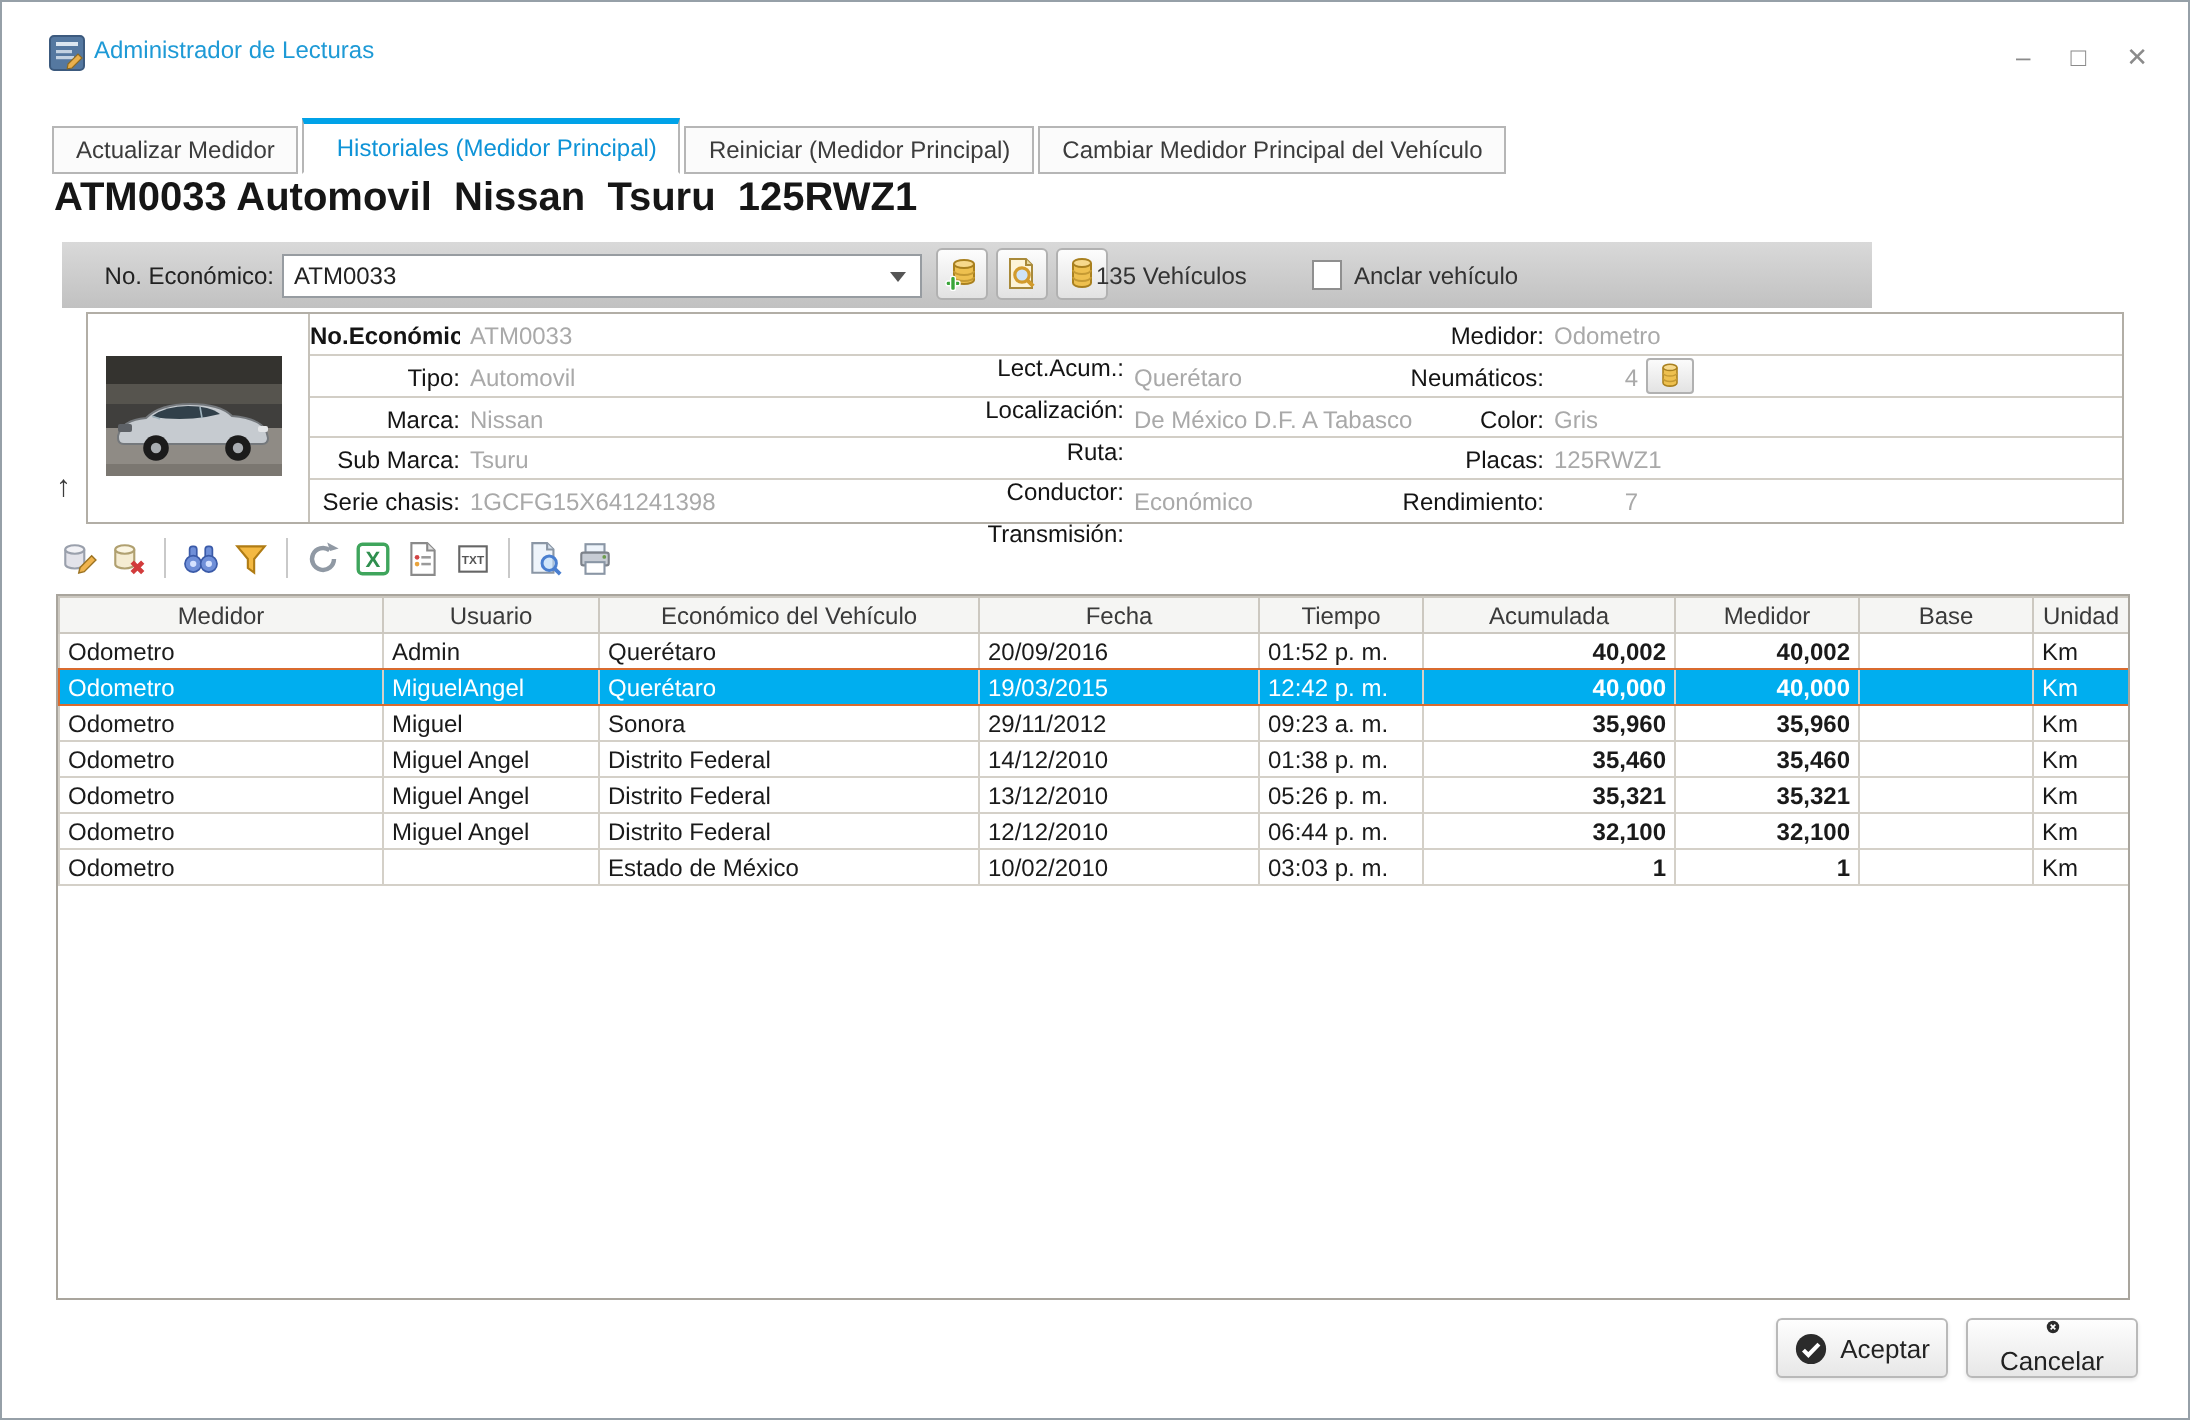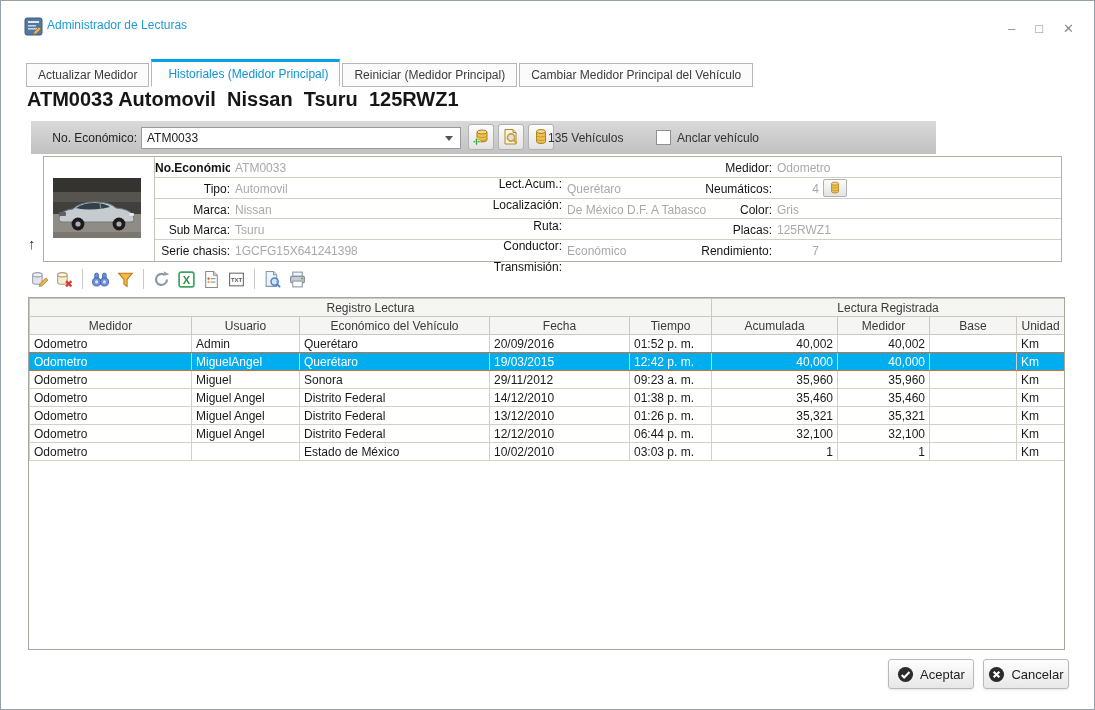--- a/index.html
+++ b/index.html
@@ -55,31 +55,31 @@
   .toolbar{left:28px;top:265px;height:26px;display:flex;align-items:center;gap:4px;}
   .tool{width:21px;height:21px;display:flex;align-items:center;justify-content:center;}
   .tsep{width:1px;height:20px;background:#c9c9c9;margin:0 3px;}
 
   
   .grid{left:27px;top:296px;width:1037px;height:353px;border:1px solid #a9a59d;background:#fff;box-sizing:border-box;overflow:hidden;}
   table{border-collapse:collapse;table-layout:fixed;width:1035px;font-size:12px;}
   th{background:#f5f5f3;border:1px solid #ccc8c0;font-weight:normal;color:#3a3a3a;height:17px;
      padding:0 3px;overflow:hidden;white-space:nowrap;}
   td{border:1px solid #d4d0c8;height:17px;padding:0 4px;color:#1a1a1a;overflow:hidden;white-space:nowrap;background:#fff;}
-  td.num{text-align:right;}
+  td.num{text-align:right;font-weight:bold;}
   tr.above-sel td{border-bottom:1px solid #d96b2f;}
   tr.selected td{background:#00aeef;color:#fff;border-bottom:1px solid #d96b2f;}
   tr.selected td:first-child{border-left:1px solid #d96b2f;}
   tr.selected td:last-child{border-right:1px solid #d96b2f;}
 
   
   .btn{top:658px;width:86px;height:30px;box-sizing:border-box;border:1px solid #b9b9b9;border-radius:3px;
      background:linear-gradient(#fefefe,#e7e7e7);box-shadow:0 1px 2px rgba(0,0,0,.10);
      display:flex;align-items:center;justify-content:center;gap:6px;font-size:13px;color:#222;}
-  .btn-accept{left:887px;} .btn-cancel{left:982px;}
+  .btn-accept{left:887px;} .btn-cancel{left:982px;flex-direction:column;}
 </style>
 </head>
 <body>
 
 <div class="window">
 
   <svg class="abs" style="left:23px;top:16px" width="19" height="19" viewBox="0 0 19 19">
     <rect x="1" y="1" width="17" height="17" rx="2" fill="#5578a0" stroke="#3c5a7e"></rect>
     <rect x="4" y="4" width="11" height="2" fill="#dce6f0"></rect>
     <rect x="4" y="8" width="8" height="1.6" fill="#c3d2e2"></rect>
@@ -296,24 +296,20 @@
           <col style="width:190px">
           <col style="width:140px">
           <col style="width:82px">
         <col style="width:126px">
           <col style="width:92px">
           <col style="width:87px">
           <col style="width:48px">
       </colgroup>
       <thead>
         <tr>
-          <th colspan="5">Registro Lectura</th>
-          <th colspan="4">Lectura Registrada</th>
-        </tr>
-        <tr>
           <th>Medidor</th>
           <th>Usuario</th>
           <th>Económico del Vehículo</th>
           <th>Fecha</th>
           <th>Tiempo</th>
           <th>Acumulada</th>
           <th>Medidor</th>
           <th>Base</th>
           <th>Unidad</th>
         </tr>
@@ -361,21 +357,21 @@
           <td class="num">35,460</td>
           <td class="num">35,460</td>
           <td></td>
           <td>Km</td>
         </tr>
         <tr>
           <td>Odometro</td>
           <td>Miguel Angel</td>
           <td>Distrito Federal</td>
           <td>13/12/2010</td>
-          <td>01:26 p. m.</td>
+          <td>05:26 p. m.</td>
           <td class="num">35,321</td>
           <td class="num">35,321</td>
           <td></td>
           <td>Km</td>
         </tr>
         <tr>
           <td>Odometro</td>
           <td>Miguel Angel</td>
           <td>Distrito Federal</td>
           <td>12/12/2010</td>

